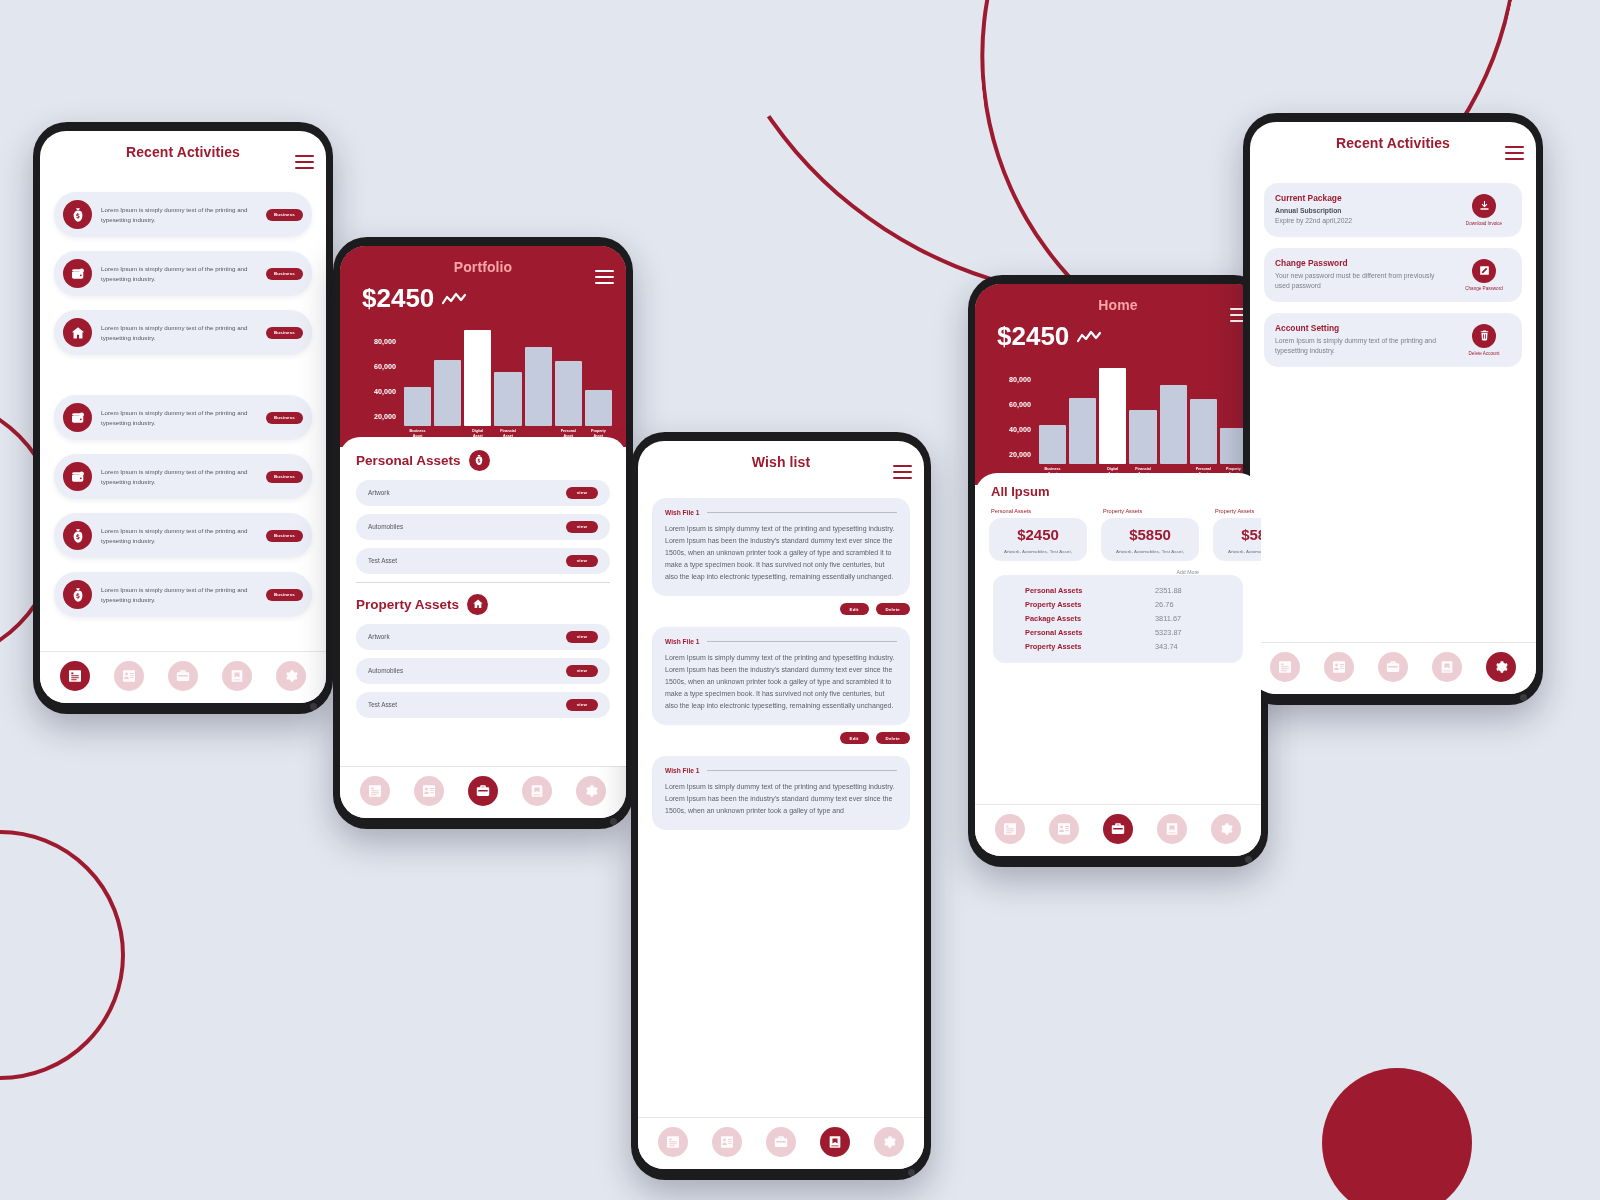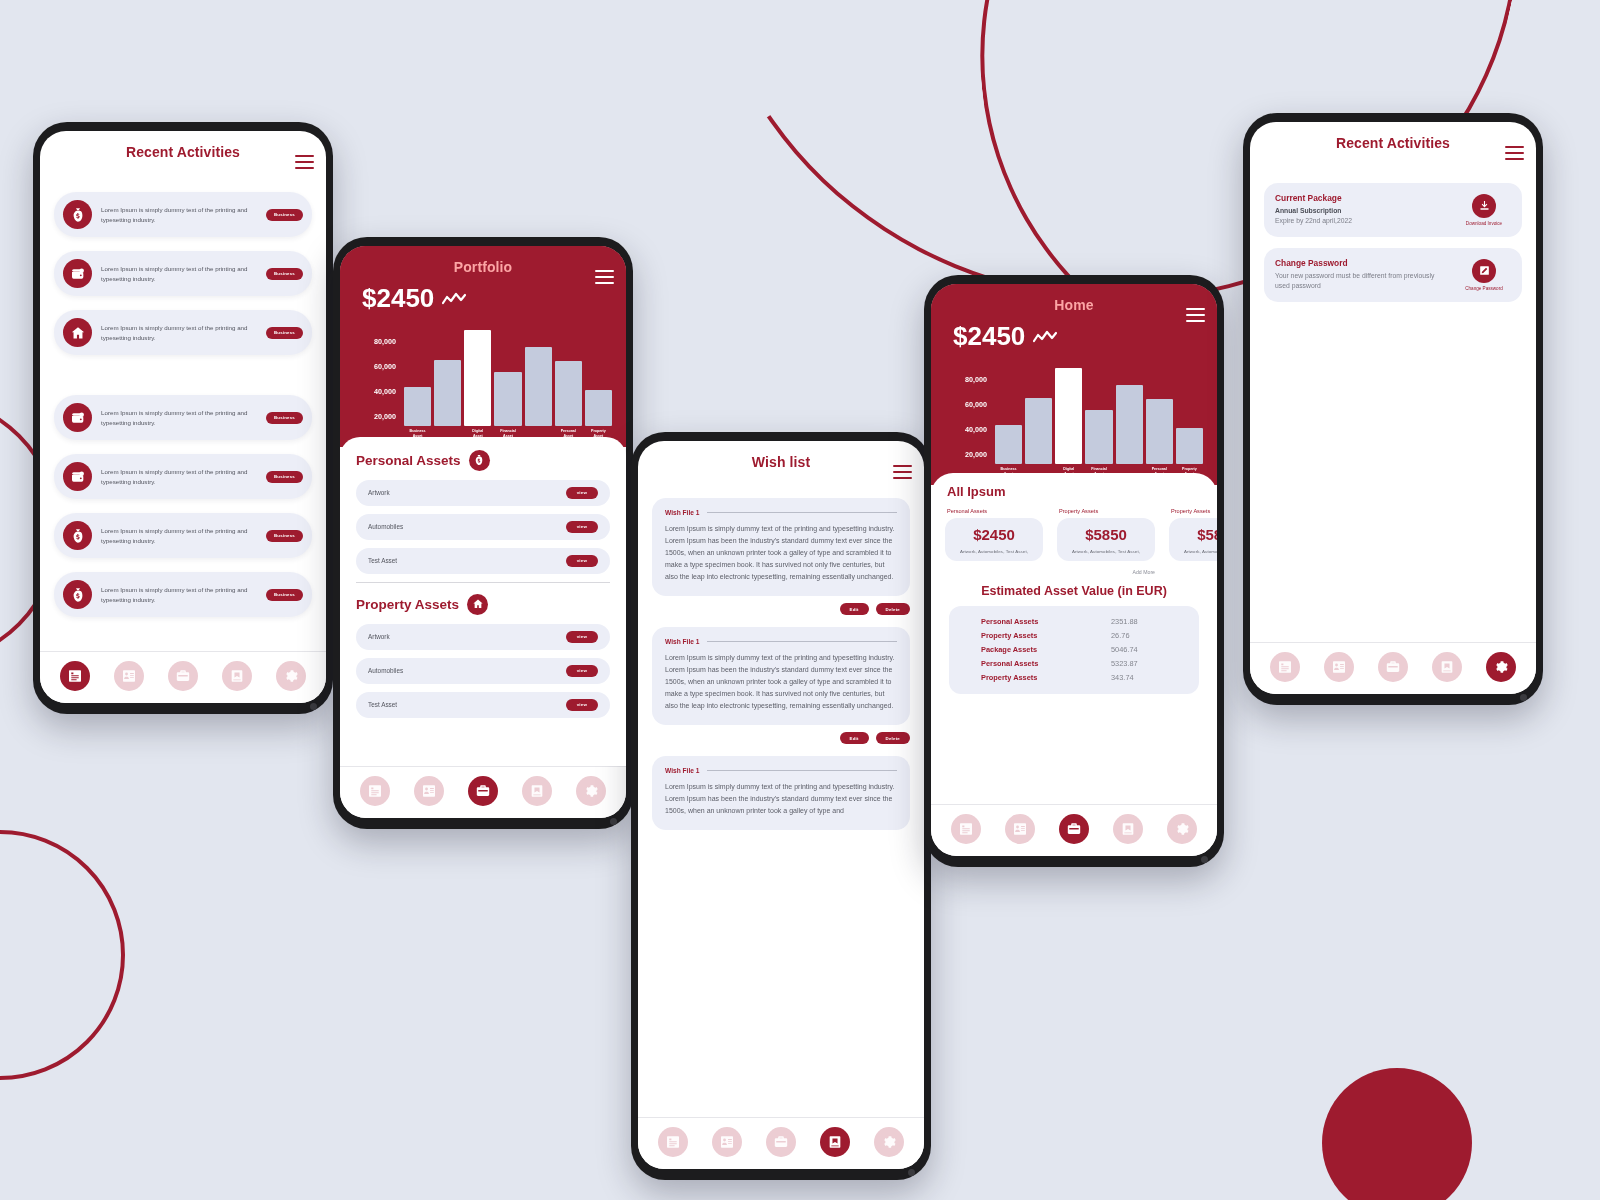--- a/index.html
+++ b/index.html
@@ -52,21 +52,21 @@
   }
   .notch-dot {
     position: absolute; right: 16px; bottom: 4px;
     width: 7px; height: 7px; border-radius: 50%;
     background: #3a3a3e;
   }
 
   #phone-activities { left: 33px;  top: 122px;  width: 300px; height: 592px; }
   #phone-portfolio  { left: 333px; top: 237px;  width: 300px; height: 592px; }
   #phone-wishlist   { left: 631px; top: 432px;  width: 300px; height: 748px; }
-  #phone-home       { left: 924px; top: 275px;  width: 300px; height: 592px; }
+  #phone-home       { left: 968px; top: 275px;  width: 300px; height: 592px; }
   #phone-settings   { left: 1243px;top: 113px;  width: 300px; height: 592px; }
 
   
   .topbar {
     position: relative;
     padding: 13px 0 4px 0;
     text-align: center;
     flex: none;
   }
   .topbar.dark { background: #9e1b2f; }
@@ -692,33 +692,32 @@
         </div>
         <div class="asset-card-wrap">
           <div class="asset-card-title">Property Assets</div>
           <div class="asset-card">
             <div class="asset-card-value">$5850</div>
             <div class="asset-card-sub">Artwork,  Automobiles,   Test Asset,</div>
           </div>
         </div>
       </div>
       <div class="addmore">Add More</div>
-      <div class="home-h2">Estimated Asset Value (in EUR)</div>
       <div class="est-table">
         <div class="est-row">
           <span class="est-k">Personal Assets</span>
           <span class="est-v">2351.88</span>
         </div>
         <div class="est-row">
           <span class="est-k">Property Assets</span>
           <span class="est-v">26.76</span>
         </div>
         <div class="est-row">
           <span class="est-k">Package Assets</span>
-          <span class="est-v">5046.74</span>
+          <span class="est-v">3811.67</span>
         </div>
         <div class="est-row">
           <span class="est-k">Personal Assets</span>
           <span class="est-v">5323.87</span>
         </div>
         <div class="est-row">
           <span class="est-k">Property Assets</span>
           <span class="est-v">343.74</span>
         </div>
       </div>
@@ -788,20 +787,34 @@
         </div>
         <div class="set-action">
           <span class="set-circle">
               <svg>
                 <use href="#i-pencil"></use>
               </svg>
             </span>
           <div class="set-action-label">Change Password</div>
         </div>
       </div>
+      <div class="set-card">
+        <div class="set-main">
+          <div class="set-title">Account Setting</div>
+          <div class="set-sub2">Lorem Ipsum is simply dummy text of the printing and typesetting industry.</div>
+        </div>
+        <div class="set-action">
+          <span class="set-circle">
+              <svg>
+                <use href="#i-trash"></use>
+              </svg>
+            </span>
+          <div class="set-action-label">Delete Account</div>
+        </div>
+      </div>
     </div>
     <div class="bottomnav">
       <div class="navbtn">
           <svg>
             <use href="#i-list"></use>
           </svg>
         </div>
       <div class="navbtn">
           <svg>
             <use href="#i-profile-doc"></use>

